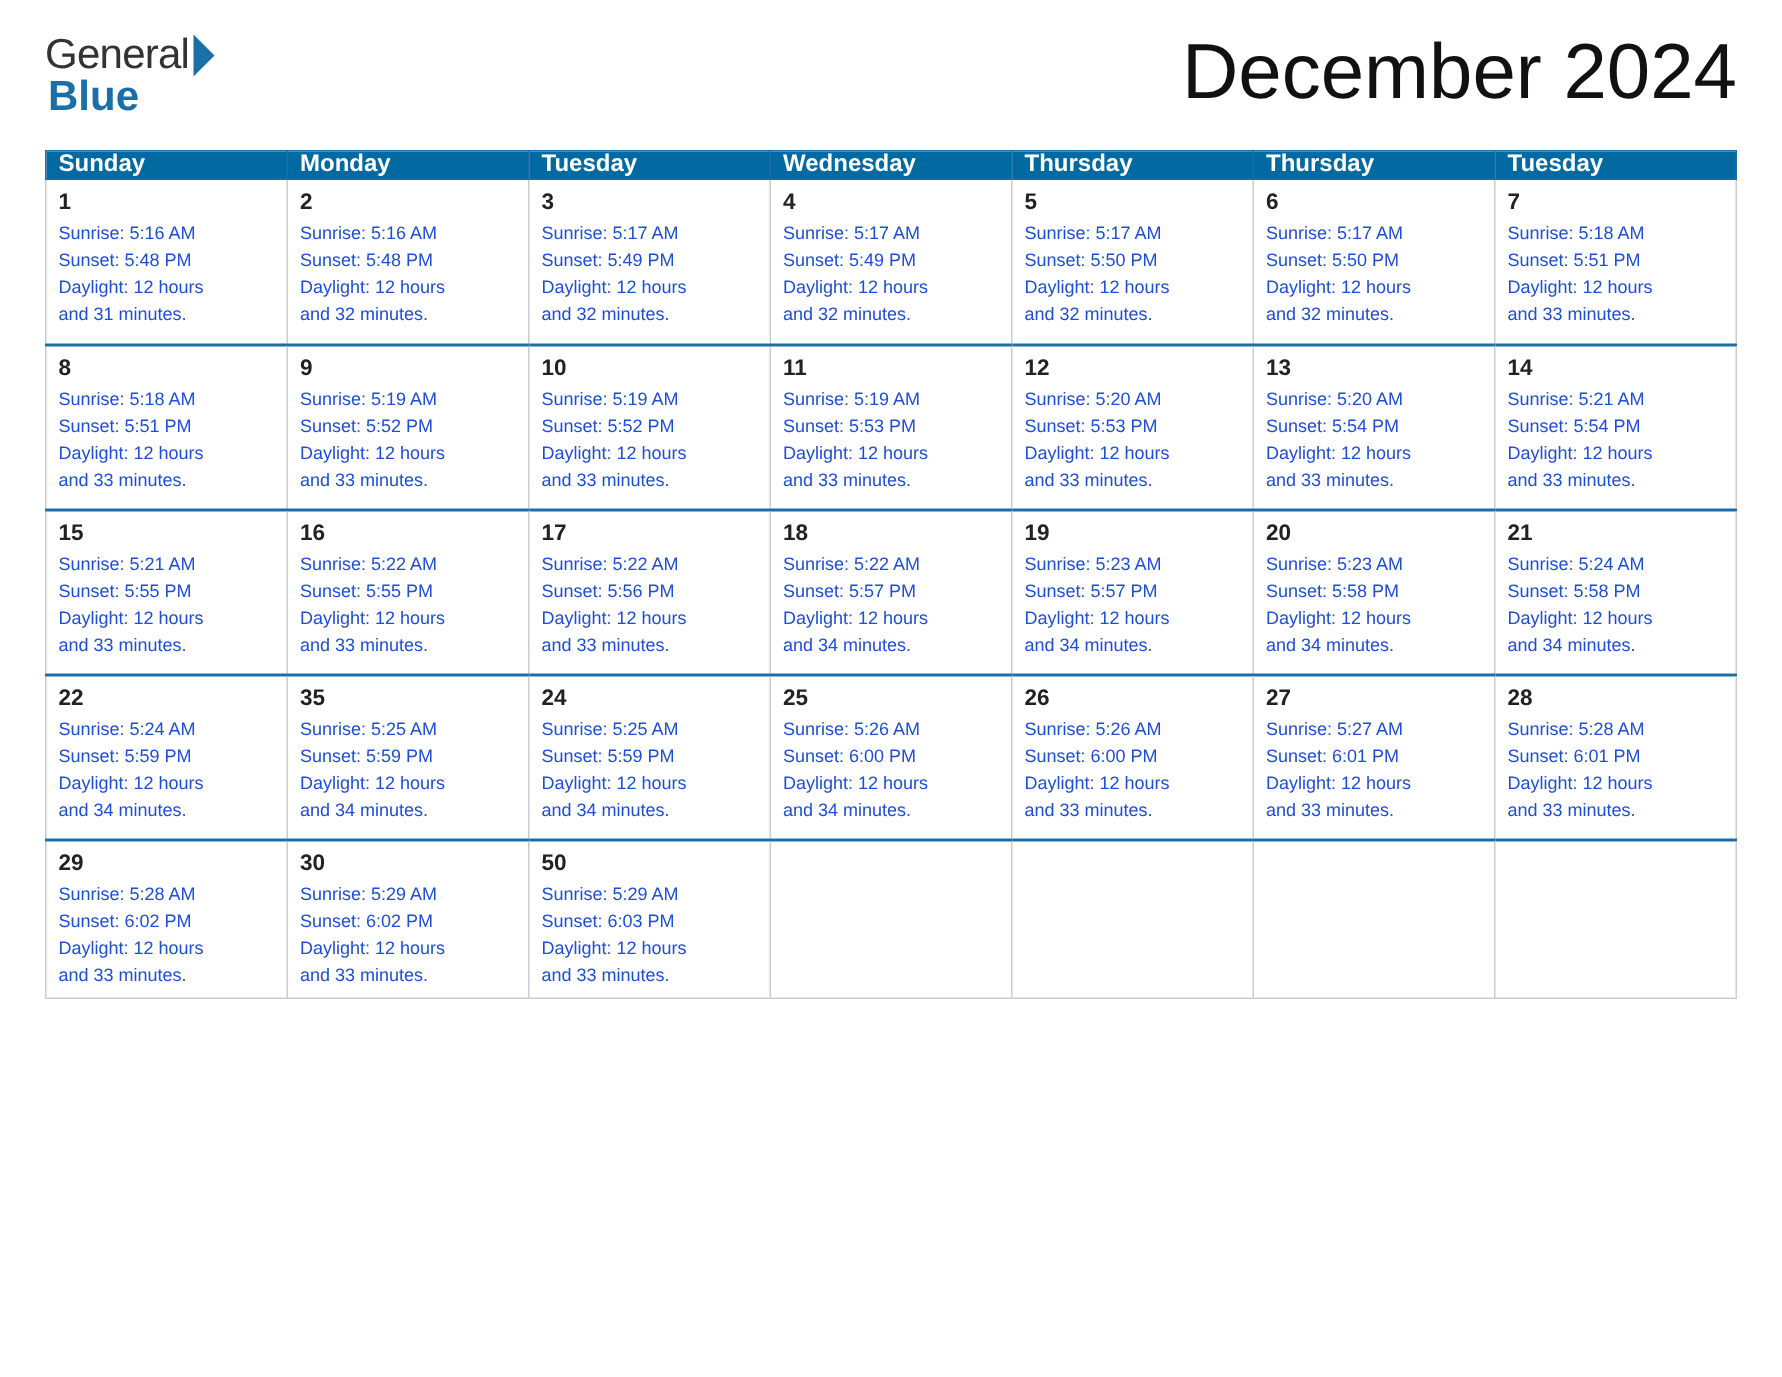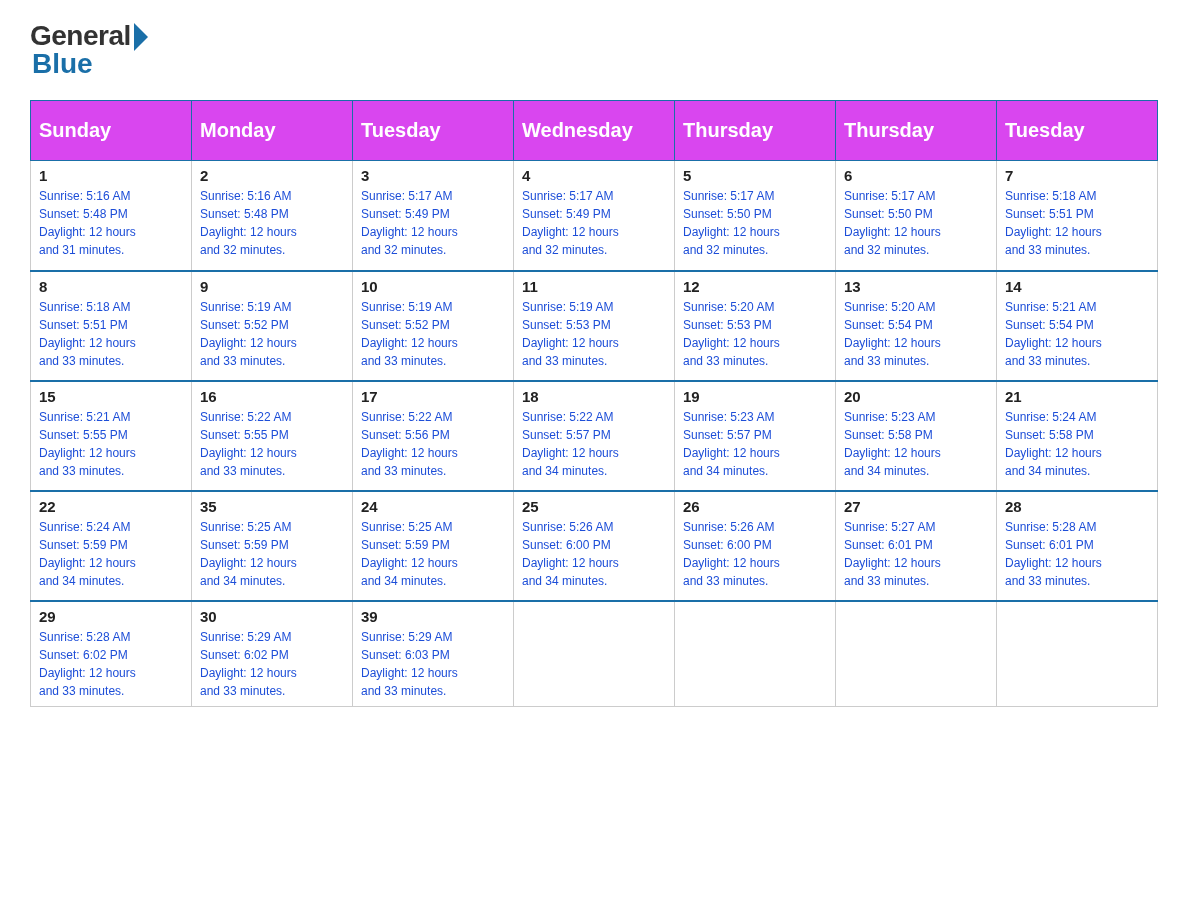--- a/index.html
+++ b/index.html
@@ -20,21 +20,21 @@
       display: flex;
       flex-direction: column;
       align-items: flex-start;
     }
     .logo-top {
       display: flex;
       align-items: center;
     }
     .logo-general {
       font-size: 28px;
-      font-weight: bold;
+      font-weight: normal;
       color: #333;
       letter-spacing: -0.5px;
     }
     .logo-arrow {
       width: 0;
       height: 0;
       border-left: 14px solid #1a6fa8;
       border-top: 14px solid transparent;
       border-bottom: 14px solid transparent;
       margin-left: 3px;
@@ -60,25 +60,25 @@
       font-size: 22px;
       color: #555;
       margin-top: 4px;
     }
     .calendar-table {
       width: 100%;
       border-collapse: collapse;
       border: 1px solid #bbb;
     }
     .calendar-table th {
-      background-color: #d946ef;
+      background-color: #0369a1;
       color: #fff;
-      font-size: 20px;
+      font-size: 16px;
       font-weight: bold;
-      padding: 18px 8px;
+      padding: 0 8px;
       text-align: left;
       border: 1px solid #1a6fa8;
     }
     .calendar-table td {
       vertical-align: top;
       padding: 6px 8px;
       border: 1px solid #ccc;
       width: 14.28%;
       height: 110px;
       font-size: 12.5px;
@@ -111,20 +111,21 @@
 
 <div class="header">
   <div class="logo">
     <div class="logo-top">
       <span class="logo-general">General</span>
       <div class="logo-arrow"></div>
     </div>
     <span class="logo-blue">Blue</span>
   </div>
   <div class="title-section">
+    <div class="month-year">December 2024</div>
   </div>
 </div>
 
 <table class="calendar-table">
   <thead>
     <tr>
     <th>Sunday</th>
         <th>Monday</th>
         <th>Tuesday</th>
         <th>Wednesday</th>
@@ -257,21 +258,21 @@
       <tr class="row-divider">
         <td>
           <span class="day-num">29</span>
           <div class="day-info">Sunrise: 5:28 AM<br>Sunset: 6:02 PM<br>Daylight: 12 hours<br>and 33 minutes.</div>
         </td>
         <td>
           <span class="day-num">30</span>
           <div class="day-info">Sunrise: 5:29 AM<br>Sunset: 6:02 PM<br>Daylight: 12 hours<br>and 33 minutes.</div>
         </td>
         <td>
-          <span class="day-num">39</span>
+          <span class="day-num">50</span>
           <div class="day-info">Sunrise: 5:29 AM<br>Sunset: 6:03 PM<br>Daylight: 12 hours<br>and 33 minutes.</div>
         </td>
         <td class="empty-cell"></td>
         <td class="empty-cell"></td>
         <td class="empty-cell"></td>
         <td class="empty-cell"></td>
       </tr>
     </tbody>
 </table>
 

